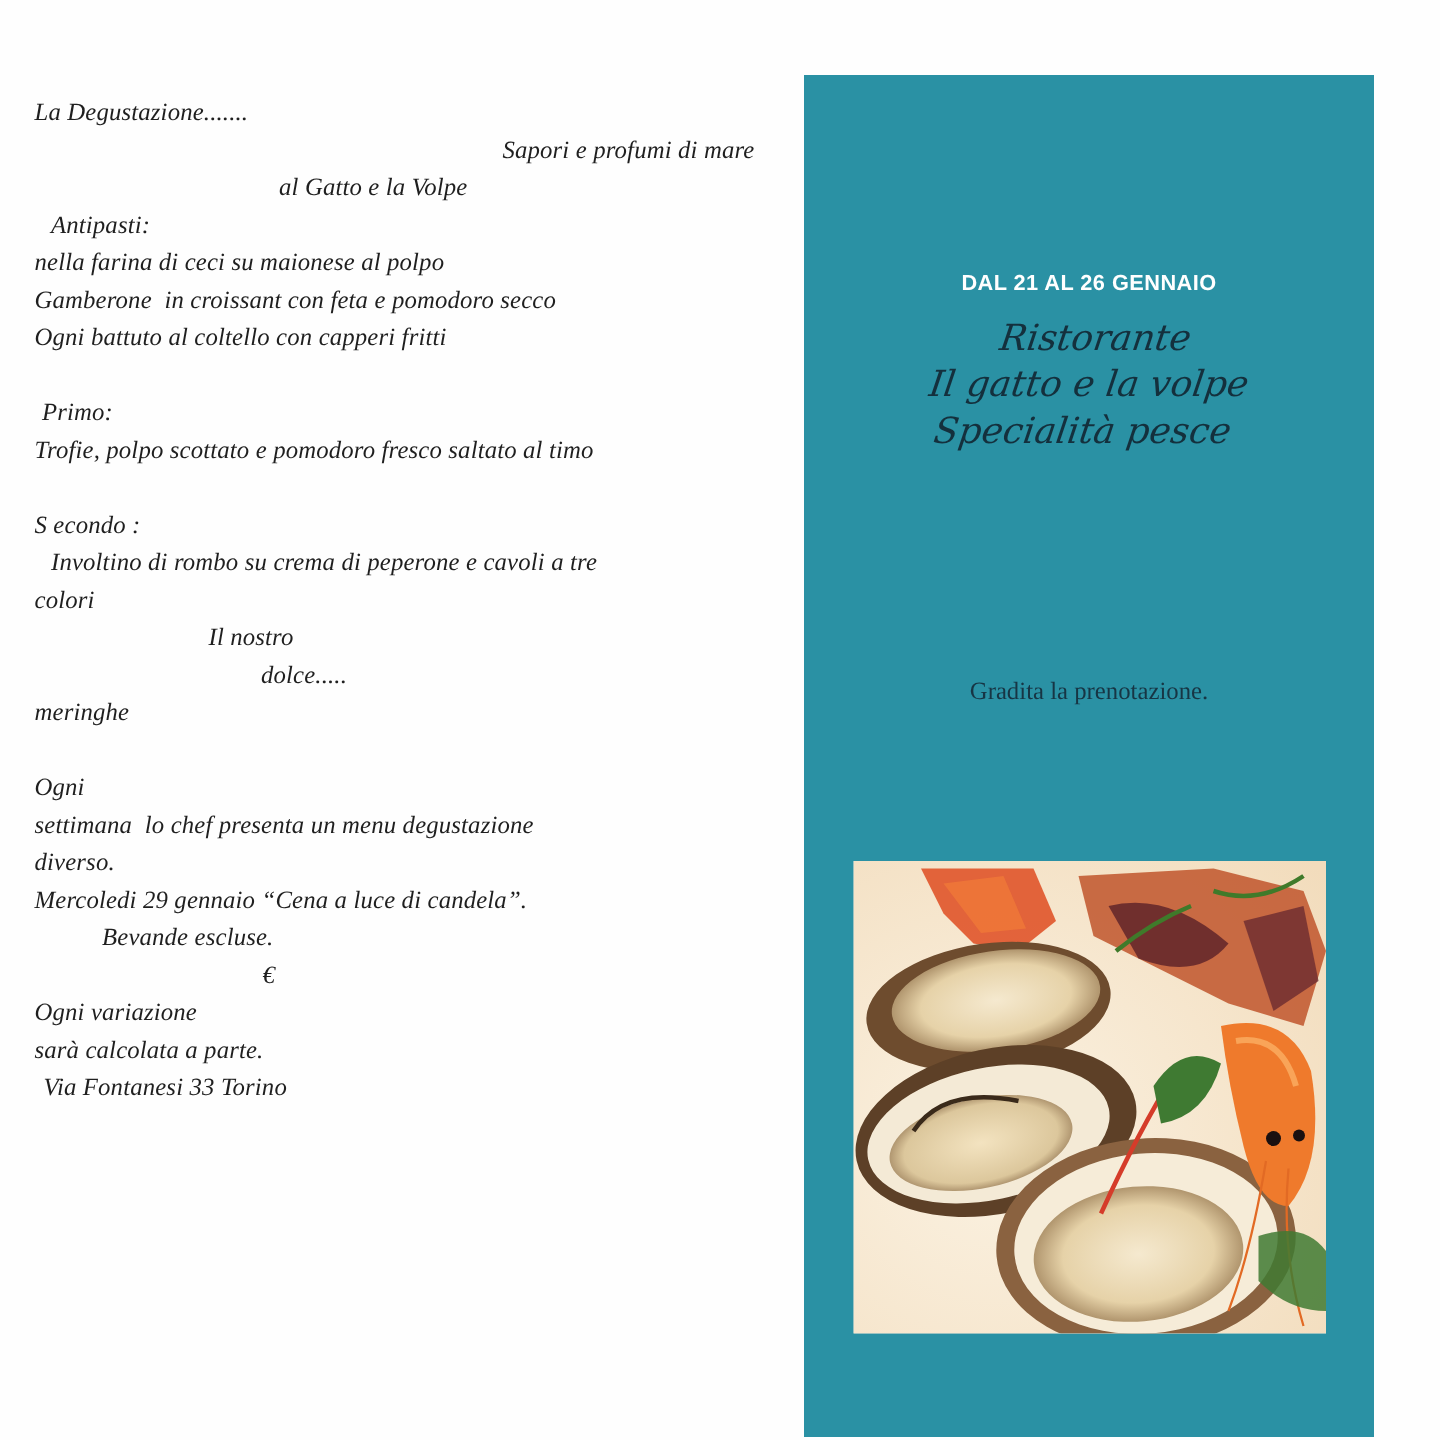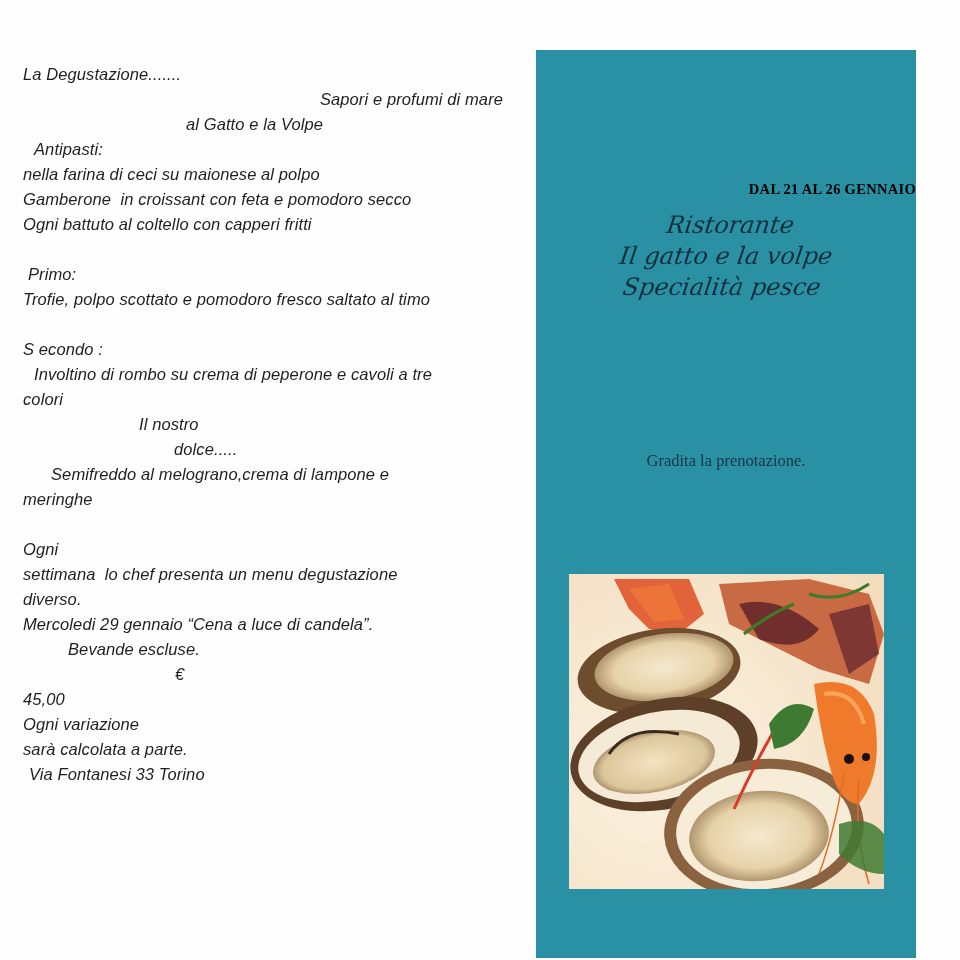--- a/index.html
+++ b/index.html
@@ -3,40 +3,40 @@
 <meta charset="utf-8">
 <style>
   html, body { margin: 0; padding: 0; }
   body {
     width: 960px; height: 960px; position: relative; overflow: hidden;
     background: #fefefe;
     font-family: "DejaVu Serif", serif;
   }
   .left-col {
     position: absolute; left: 23px; top: 62px; width: 480px;
-    font-family: Liberation Sans, sans-serif;
+    font-family: Liberation Serif, serif;
     font-style: italic;
     font-size: 16.5px;
     line-height: 25px;
     color: #1f1f1f;
     letter-spacing: 0.1px;
   }
   .line { display: block; height: 25px; white-space: pre; }
   .panel {
     position: absolute; left: 536px; top: 50px; width: 380px; height: 908px;
     background: #2a91a4;
   }
   .dates {
     position: absolute; left: 0; width: 100%; top: 131px;
-    text-align: right;
-    font-family: Liberation Serif, serif;
+    text-align: center;
+    font-family: Liberation Sans, sans-serif;
     font-weight: bold;
     font-size: 14.5px;
     letter-spacing: 0.3px;
-    color: #000000;
+    color: #ffffff;
   }
   .script {
     position: absolute; left: 0; width: 100%; top: 160px;
     text-align: center;
     font-family: "DejaVu Serif", serif;
     font-style: italic;
     font-size: 24px;
     line-height: 31px;
     color: #14303d;
     transform: skewX(-8deg);
@@ -69,30 +69,28 @@
   <span class="line">Ogni battuto al coltello con capperi fritti</span>
   <span class="line"></span>
   <span class="line" style="padding-left: 5px;">Primo:</span>
   <span class="line">Trofie, polpo scottato e pomodoro fresco saltato al timo</span>
   <span class="line"></span>
   <span class="line">S econdo :</span>
   <span class="line" style="padding-left: 11px;">Involtino di rombo su crema di peperone e cavoli a tre</span>
   <span class="line">colori</span>
   <span class="line" style="padding-left: 116px;">Il nostro</span>
   <span class="line" style="padding-left: 151px;">dolce.....</span>
-  <span class="line" style="padding-left: 28px;">Semifreddo al melograno,crema di lampone e</span>
   <span class="line">meringhe</span>
   <span class="line"></span>
   <span class="line">Ogni</span>
   <span class="line">settimana  lo chef presenta un menu degustazione</span>
   <span class="line">diverso.</span>
   <span class="line">Mercoledi 29 gennaio “Cena a luce di candela”.</span>
   <span class="line" style="padding-left: 45px;">Bevande escluse.</span>
   <span class="line" style="padding-left: 152px;">€</span>
-  <span class="line">45,00</span>
   <span class="line">Ogni variazione</span>
   <span class="line">sarà calcolata a parte.</span>
   <span class="line" style="padding-left: 6px;">Via Fontanesi 33 Torino</span>
 </div>
 
 <div class="panel">
   <div class="dates">DAL 21 AL 26 GENNAIO</div>
   <div class="script">
     <span class="sline">Ristorante</span>
     <span class="sline">Il gatto e la volpe</span>

